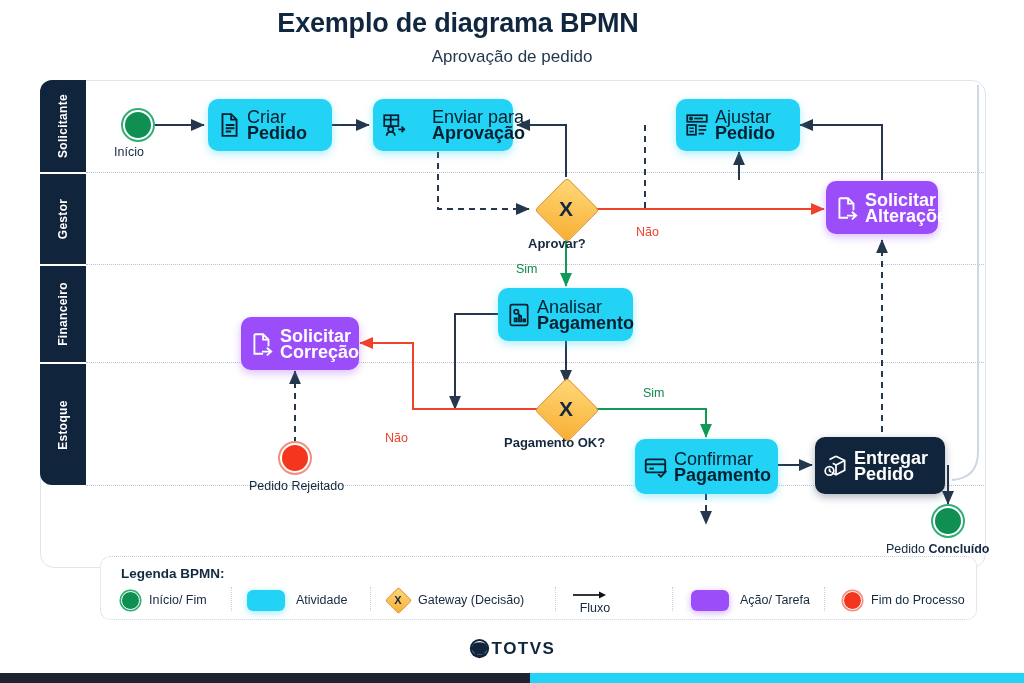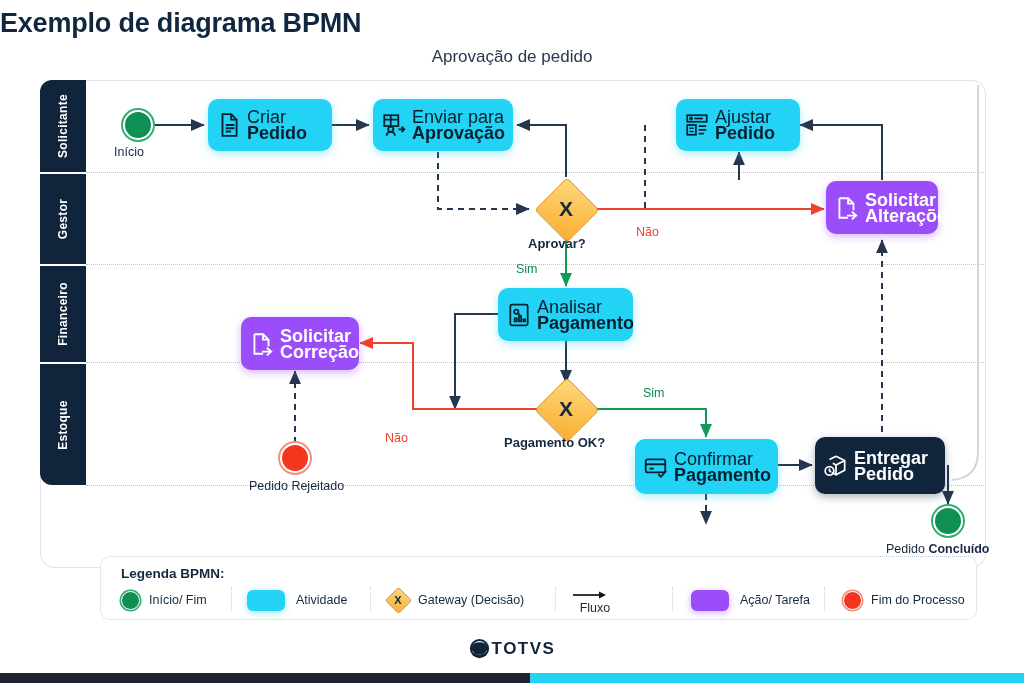--- a/index.html
+++ b/index.html
@@ -5,21 +5,21 @@
   html,body{margin:0;padding:0;}
   body{
     width:1024px;height:683px;background:#ffffff;
     font-family:"Liberation Sans","DejaVu Sans",sans-serif;
     position:relative;overflow:hidden;
   }
   .page{position:absolute;inset:0;}
 
   
   .title{
-    position:absolute;left:0;top:8px;width:916px;
+    position:absolute;left:0;top:8px;width:916px;text-align:center;
     font-size:27px;font-weight:bold;color:#10273f;letter-spacing:-0.2px;
   }
   .subtitle{
     position:absolute;left:0;top:47px;width:1024px;text-align:center;
     font-size:17px;color:#24394f;
   }
 
   
   .frame{
     position:absolute;left:40px;top:80px;width:944px;height:486px;
@@ -229,21 +229,21 @@
     <svg class="ico" viewBox="0 0 24 24" fill="none" stroke="#06202f" stroke-width="1.7">
       <path d="M6 2h8l5 5v15H6z"></path>
         <path d="M14 2v5h5"></path>
         <path d="M9 12h8M9 15h8M9 18h5"></path>
     </svg>
     <div class="txt">
       <span>Criar</span><br><b>Pedido</b>
     </div>
   </div>
 
-  <div class="node n-act" style="left:373px;top:99px;width:140px;height:52px;">
+  <div class="node n-act" style="left:373px;top:99px;width:140px;height:52px;gap:20px;">
     <svg class="ico" viewBox="0 0 24 24" fill="none" stroke="#06202f" stroke-width="1.6">
       <rect x="3" y="3" width="13" height="10"></rect>
         <path d="M3 7h13M9 3v10"></path>
       <circle cx="9" cy="16" r="2.4"></circle>
         <path d="M5.2 22c0-2.2 1.7-3.6 3.8-3.6S12.8 19.8 12.8 22"></path>
       <path d="M16 16h5M19 13.5l2.5 2.5L19 18.5"></path>
     </svg>
     <div class="txt">
       <span>Enviar para</span><br><b>Aprovação</b>
     </div>

